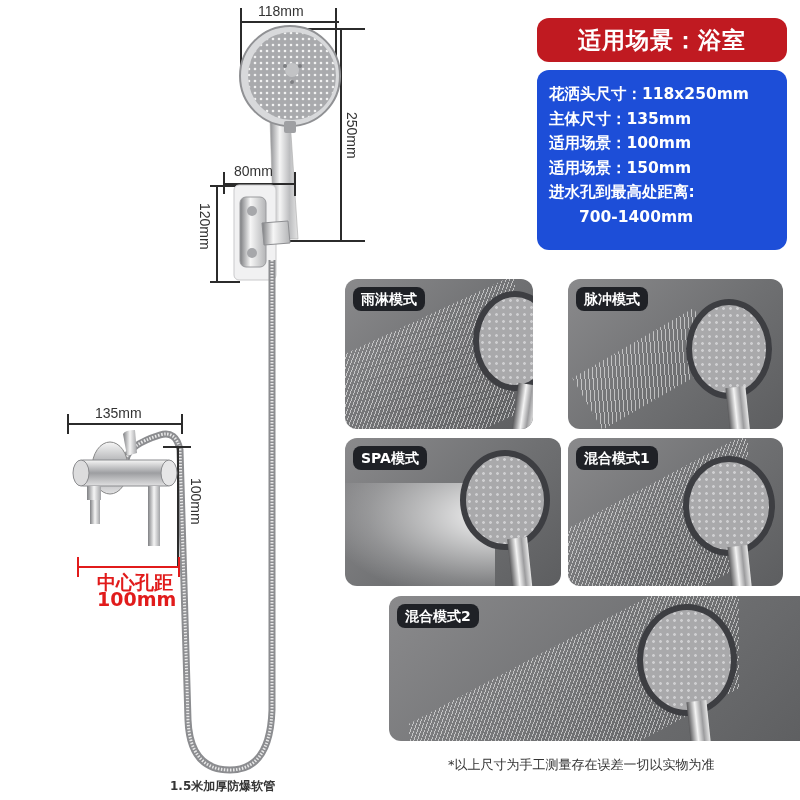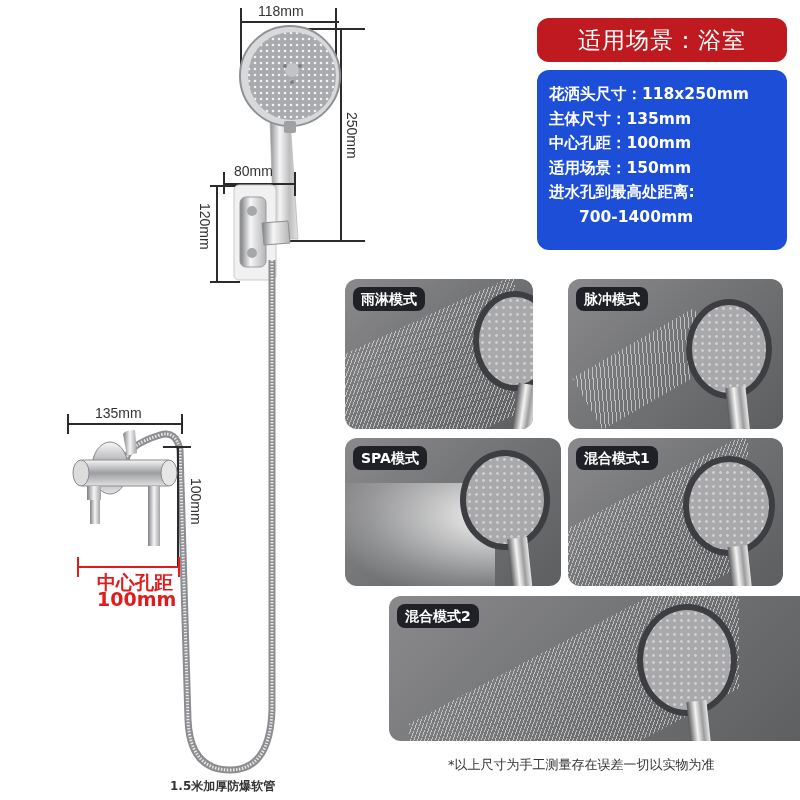--- a/index.html
+++ b/index.html
@@ -5,21 +5,21 @@
   html,body{margin:0;padding:0;}
   body{width:800px;height:800px;background:#ffffff;position:relative;overflow:hidden;font-family:"DejaVu Sans","Liberation Sans",sans-serif;}
   .abs{position:absolute;}
   
   .dline{position:absolute;background:#2b2b2b;}
   .dim-text{position:absolute;color:#333;font-size:13px;font-family:"Liberation Sans","DejaVu Sans",sans-serif;white-space:nowrap;}
   .vtext{transform:rotate(90deg);transform-origin:left top;}
   .red-dim{position:absolute;background:#e11b1b;}
   .red-text{position:absolute;color:#e11b1b;font-weight:bold;font-size:19px;text-align:center;line-height:16px;white-space:nowrap;}
   
-  .scene-pill{position:absolute;left:537px;top:18px;width:250px;height:44px;border-radius:12px;background:#c01a21;color:#fff;font-size:23px;font-weight:normal;display:flex;align-items:center;justify-content:center;letter-spacing:1px;}
+  .scene-pill{position:absolute;left:537px;top:18px;width:250px;height:44px;border-radius:12px;background:#c01a21;color:#fff;font-size:23px;font-weight:bold;display:flex;align-items:center;justify-content:center;letter-spacing:1px;}
   .spec-box{position:absolute;left:537px;top:70px;width:250px;height:180px;border-radius:12px;background:#1d4ed8;color:#fff;box-sizing:border-box;padding:12px 0 0 12px;}
   .spec-row{font-size:15.5px;font-weight:bold;line-height:24.5px;white-space:nowrap;}
   .spec-row.indent{padding-left:30px;}
   
   .mode{position:absolute;border-radius:12px;overflow:hidden;background:linear-gradient(135deg,#8a8a8c 0%,#6f7072 55%,#5d5e60 100%);}
   .mode .tag{position:absolute;left:8px;top:8px;height:24px;padding:0 8px;border-radius:8px;background:#1f2126;color:#fff;font-size:14px;font-weight:bold;line-height:24px;white-space:nowrap;}
   .spray{position:absolute;background:repeating-linear-gradient(115deg,rgba(255,255,255,.55) 0 1px,rgba(255,255,255,0) 1px 4px);}
   .head{position:absolute;border-radius:50%;background:radial-gradient(circle,#cfcfd1 0 1.3px,#a9a9ab 1.5px) 0 0/7px 7px, #b0b0b2;border:6px solid #3d3e42;box-sizing:border-box;}
   .handle{position:absolute;background:linear-gradient(90deg,#5a5a5c,#f4f4f4 40%,#9c9c9e 70%,#e9e9e9);}
   .footnote{position:absolute;left:448px;top:756px;font-size:13px;color:#333;white-space:nowrap;}
@@ -134,21 +134,21 @@
   <div class="red-text" style="left:97px;top:591px;width:60px;">100mm</div>
 
   <div class="hose-label">1.5米加厚防爆软管</div>
 </div>
 
 <div class="scene-pill">适用场景：浴室</div>
 
 <div class="spec-box">
   <div class="spec-row">花洒头尺寸：118x250mm</div>
   <div class="spec-row">主体尺寸：135mm</div>
-  <div class="spec-row">中心孔距：100mm</div>
+  <div class="spec-row">适用场景：100mm</div>
   <div class="spec-row">适用场景：150mm</div>
   <div class="spec-row">进水孔到最高处距离:</div>
   <div class="spec-row indent">700-1400mm</div>
 </div>
 
 <div class="mode" style="left:345px;top:279px;width:188px;height:150px;">
   <div class="spray" style="left:-20px;top:40px;width:190px;height:140px;transform:skewY(-25deg);"></div>
   <div class="head" style="left:128px;top:12px;width:84px;height:100px;"></div>
   <div class="handle" style="left:170px;top:105px;width:20px;height:50px;transform:rotate(8deg);"></div>
   <div class="tag">雨淋模式</div>

